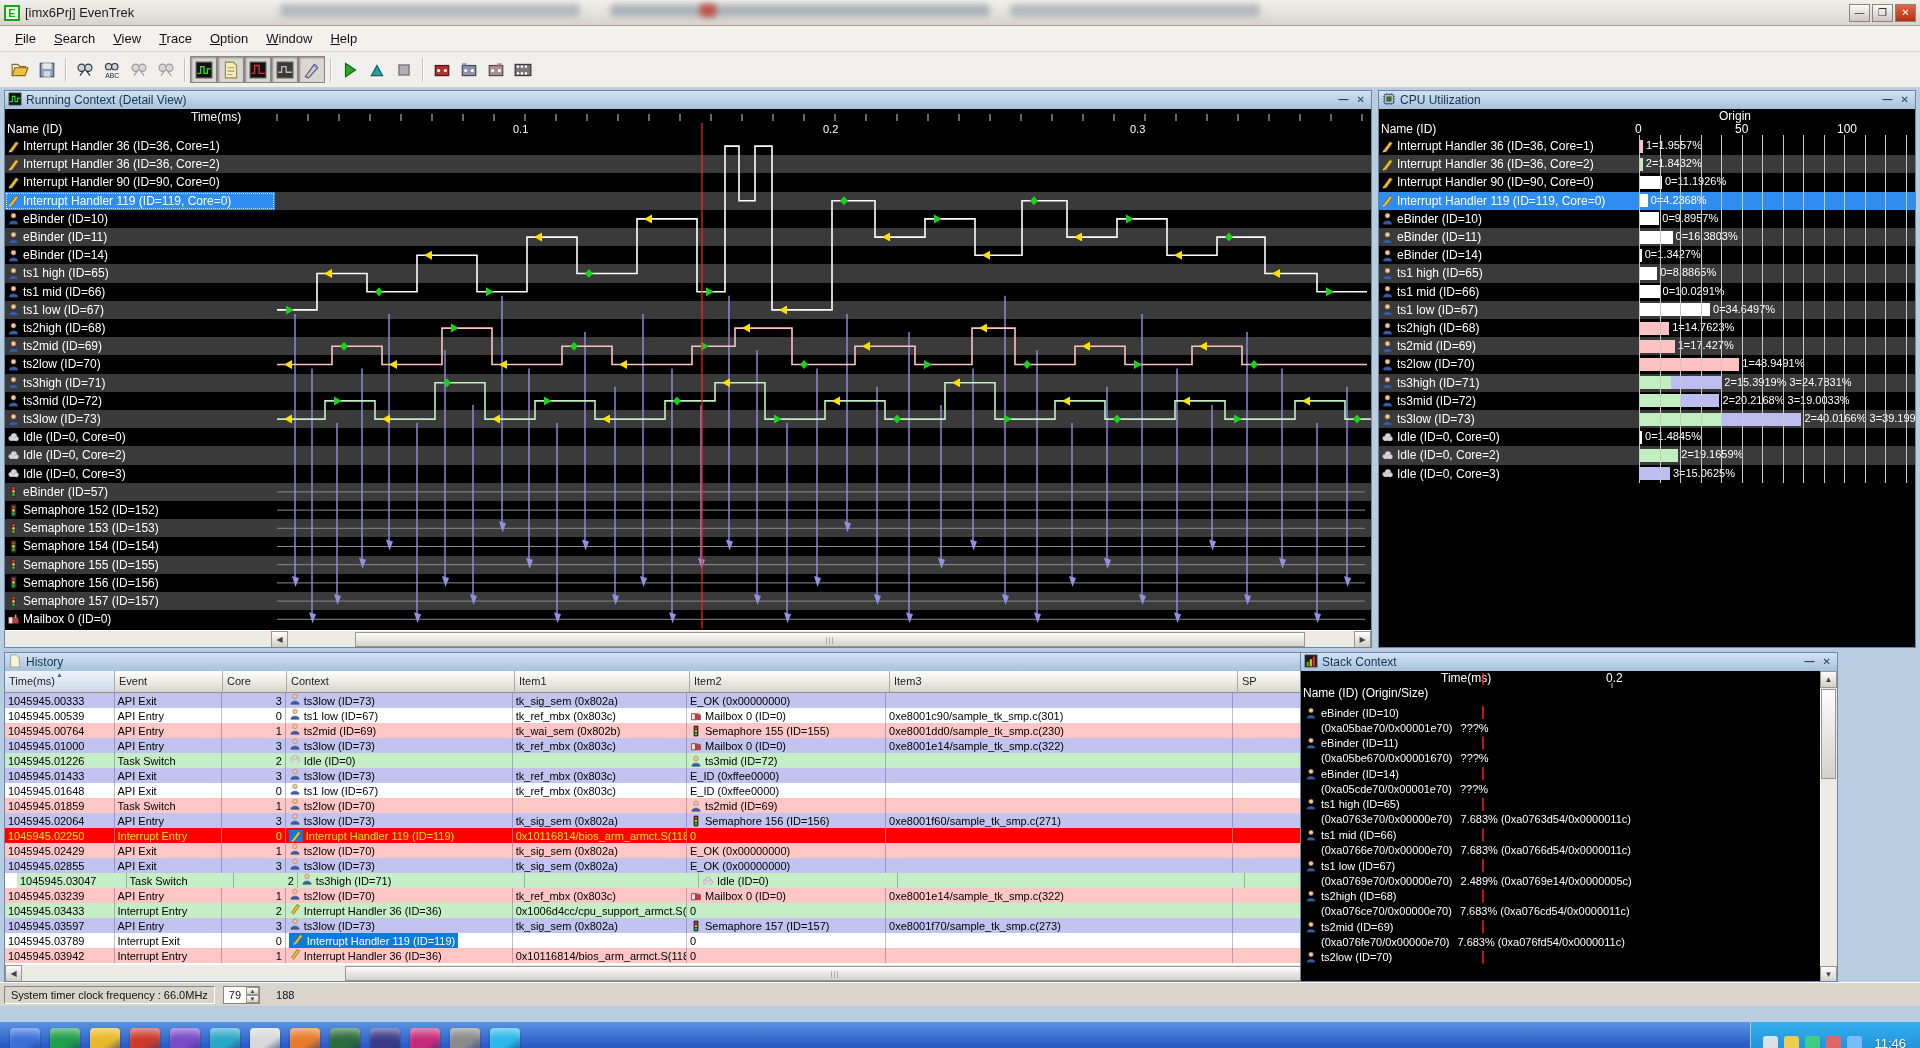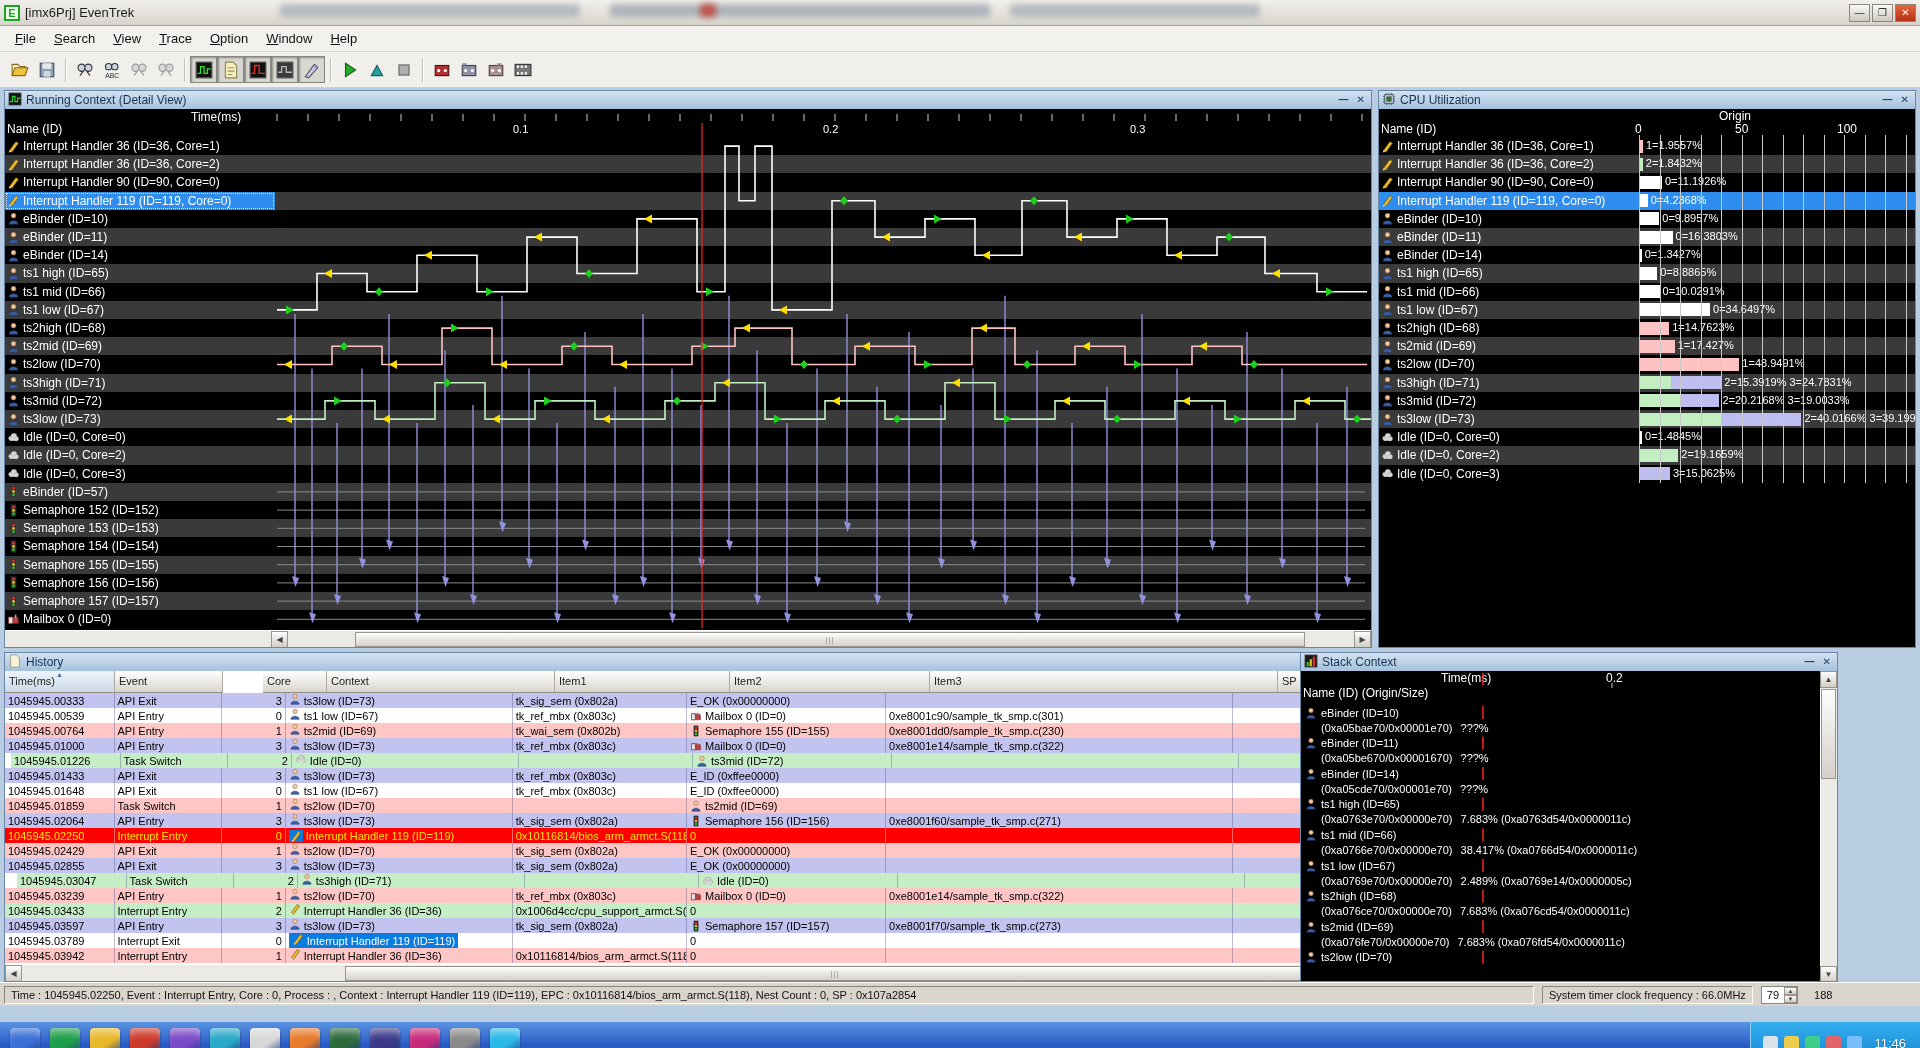--- a/index.html
+++ b/index.html
@@ -987,21 +987,21 @@
     <span>History</span>
     <span class="pbtns">
       <span class="pbtn">—</span>
       <span class="pbtn">✕</span>
     </span>
   </div>
   <div class="pcontent" id="hist-content" style="background:#fff;">
     <div id="hheader">
         <div class="hcell sorted" style="width: 110px;"><span class="sortarrow">▲</span>Time(ms)</div>
         <div class="hcell" style="width: 108px;">Event</div>
-        <div class="hcell" style="width: 64px; margin-left: 40px;">Core</div>
+        <div class="hcell" style="width: 64px;">Core</div>
         <div class="hcell" style="width: 228px;">Context</div>
         <div class="hcell" style="width: 175px;">Item1</div>
         <div class="hcell" style="width: 200px;">Item2</div>
         <div class="hcell" style="width: 348px;">Item3</div>
         <div class="hcell" style="width: 116px;">SP</div>
         <div class="hcell" style="flex: 1 1 0%;"></div>
       </div>
     <div id="hrows">
         <div class="hrow bg-c3" style="top: 22px; left: 0px; width: 1349px;">
           <span class="hc" style="width:110px">1045945.00333</span>
@@ -1088,21 +1088,21 @@
               <path d="M2,5 h9 a3,3 0 0 1 3,3 v5 h-12 Z" fill="#b84040" stroke="#702020" stroke-width="0.7"></path>
               <path d="M2,5 h5 v8 h-5 Z" fill="#e8e8e8" stroke="#702020" stroke-width="0.7"></path>
               <rect x="10" y="2" width="1.5" height="4" fill="#d0d0d0"></rect>
             </svg>
             <span>Mailbox 0 (ID=0)</span>
           </span>
           <span class="hc" style="width:348px">0xe8001e14/sample_tk_smp.c(322)</span>
           <span class="hc" style="width:116px"></span>
           <span class="hc" style="flex:1;border-right:none;"></span>
         </div>
-        <div class="hrow bg-c2" style="top: 82px; left: 0px; width: 1349px; margin-left: 6px;">
+        <div class="hrow bg-c2" style="top: 82px; left: 0px; width: 1349px;">
           <span class="hc" style="width:110px">1045945.01226</span>
           <span class="hc" style="width:108px">Task Switch</span>
           <span class="hc num" style="width:64px">2</span>
           <span class="hc" style="width:228px">
             <span class=""><svg width="12" height="12" viewBox="0 0 16 16">
                 <g fill="#d8d8d8" stroke="#8a8a8a" stroke-width="0.6">
                   <circle cx="5" cy="9" r="3"></circle>
                   <circle cx="8.5" cy="6.5" r="3.6"></circle>
                   <circle cx="11.5" cy="9.5" r="2.8"></circle>
                   <rect x="4" y="9" width="8" height="3" stroke="none"></rect>
@@ -1487,21 +1487,21 @@
         <div class="strow" style="top: 156.4px; left: 4px;">
           <div class="l1">
             <svg width="12" height="12" viewBox="0 0 16 16">
               <circle cx="8" cy="4.5" r="3" fill="#f3c79b" stroke="#8a6a4a" stroke-width="0.7"></circle>
               <path d="M2.5,15 C2.5,9.5 13.5,9.5 13.5,15 Z" fill="#3c5fa6" stroke="#1e3a70" stroke-width="0.7"></path>
             </svg>
             <span>ts1 mid (ID=66)</span>
           </div>
           <div class="l2">
             <span>(0xa0766e70/0x00000e70)</span>
-            <span>38.417% (0xa0766d54/0x0000011c)</span>
+            <span>7.683% (0xa0766d54/0x0000011c)</span>
           </div>
         </div>
         <div class="strow" style="top: 187px; left: 4px;">
           <div class="l1">
             <svg width="12" height="12" viewBox="0 0 16 16">
               <circle cx="8" cy="4.5" r="3" fill="#f3c79b" stroke="#8a6a4a" stroke-width="0.7"></circle>
               <path d="M2.5,15 C2.5,9.5 13.5,9.5 13.5,15 Z" fill="#3c5fa6" stroke="#1e3a70" stroke-width="0.7"></path>
             </svg>
             <span>ts1 low (ID=67)</span>
           </div>
@@ -1561,21 +1561,20 @@
       </svg>
     <div class="sbv" style="right:0;top:0;height:312px;">
       <div class="sbtn" style="top:0;left:-1px;">▲</div>
       <div class="sthumb" style="top:18px;left:0;width:15px;height:90px;"></div>
       <div class="sbtn" style="bottom:0;left:-1px;">▼</div>
     </div>
   </div>
 </div>
 
 <div id="status">
-  <div class="ssec" style="width:1530px;">Time : 1045945.02250, Event : Interrupt Entry, Core : 0, Process : , Context : Interrupt Handler 119 (ID=119), EPC : 0x10116814/bios_arm_armct.S(118), Nest Count : 0, SP : 0x107a2854</div>
   <div class="ssec">System timer clock frequency : 66.0MHz</div>
   <div id="spinbox">
     <span class="val">79</span>
     <span class="arrows">
       <div>▲</div>
       <div>▼</div>
     </span>
   </div>
   <div style="padding:0 8px;">188</div>
 </div>

